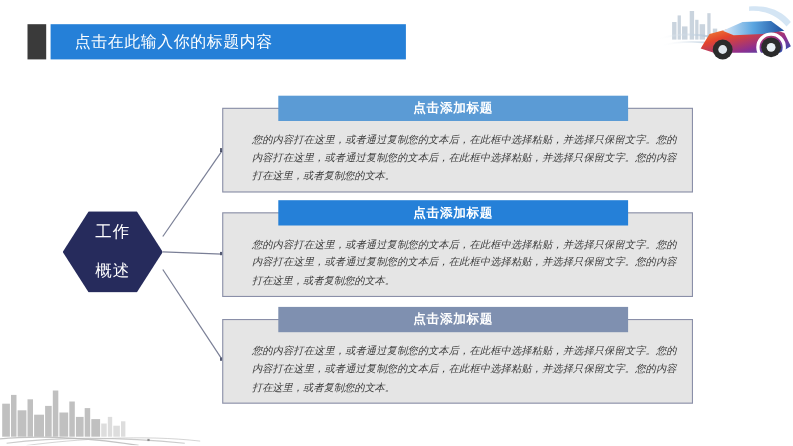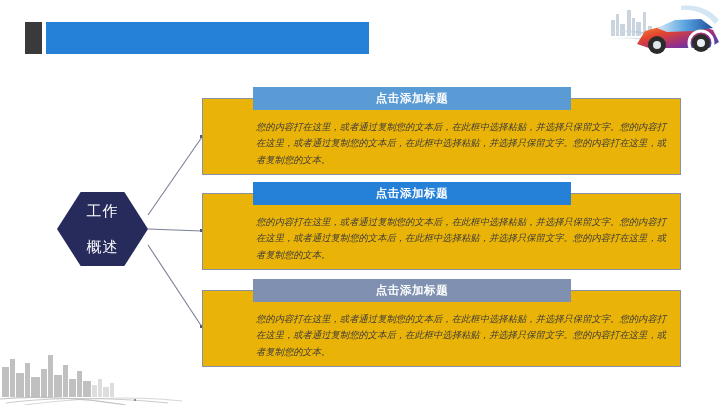--- a/index.html
+++ b/index.html
@@ -90,26 +90,25 @@
     top: 0;
     width: 721px;
     height: 405px;
     pointer-events: none;
   }
 
   
   .content-box {
     position: absolute;
     left: 202px;
-    width: 479px;
+    width: 428px;
     height: 77px;
-    background: #eab308;
+    background: #e5e5e5;
     border: 1px solid #8a8fa8;
     box-sizing: border-box;
-    padding-left: 27px;
   }
   #box-0 { top: 98px; }
   #box-1 { top: 193px; }
   #box-2 { top: 290px; }
 
   .box-header {
     position: absolute;
     left: 50px;
     top: -12px;
     width: 318px;
@@ -201,20 +200,21 @@
   </g>
   <path d="M0 56 C40 52 90 56 126 62" stroke="#a9a9a9" stroke-width="1.2" fill="none" opacity="0.7"></path>
   <path d="M6 60 C50 54 110 54 168 60" stroke="#b5b5b5" stroke-width="1" fill="none" opacity="0.7"></path>
   <path d="M24 62 C70 56 130 52 182 58" stroke="#c0c0c0" stroke-width="0.9" fill="none" opacity="0.7"></path>
   <rect x="134" y="56" width="2" height="2" fill="#8d8d8d"></rect>
 </svg>
 
 <div class="header-row">
   <div class="header-square" style="background: rgb(58, 58, 58);"></div>
   <div class="header-bar" style="background: rgb(37, 128, 216);">
+    <span class="title-label">点击在此输入你的标题内容</span>
   </div>
 </div>
 
 <svg id="connector-svg">
   <line x1="148" y1="215" x2="202" y2="137" stroke="#7a7f96" stroke-width="1.1"></line>
   <line x1="148" y1="229" x2="202" y2="231" stroke="#7a7f96" stroke-width="1.1"></line>
   <line x1="148" y1="245" x2="202" y2="327" stroke="#7a7f96" stroke-width="1.1"></line>
   <rect x="200" y="135" width="3" height="3" fill="#4f5costs"></rect>
   <rect x="200" y="135" width="3" height="3" fill="#555b73"></rect>
   <rect x="200" y="229" width="3" height="3" fill="#555b73"></rect>

